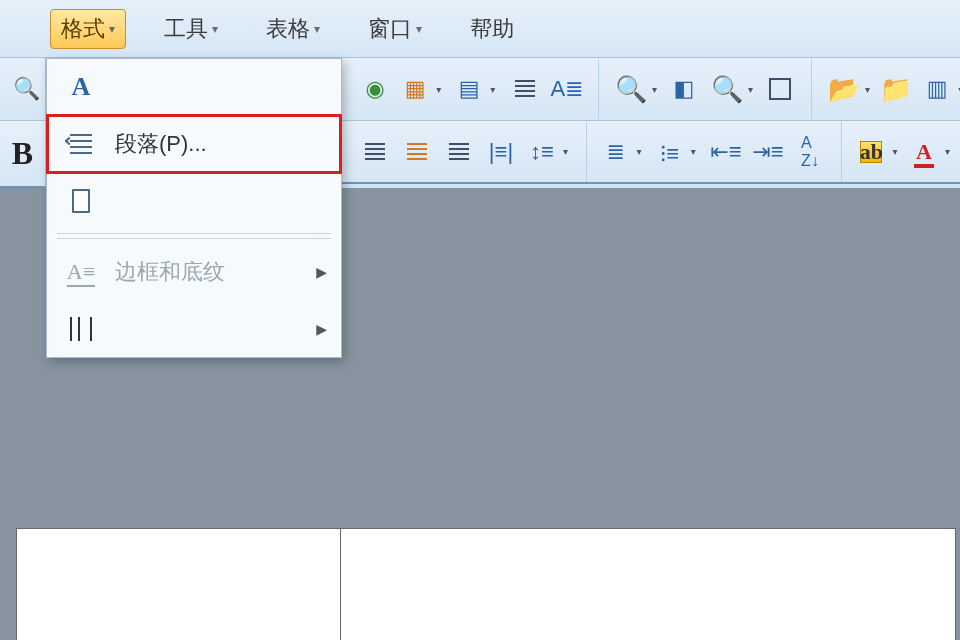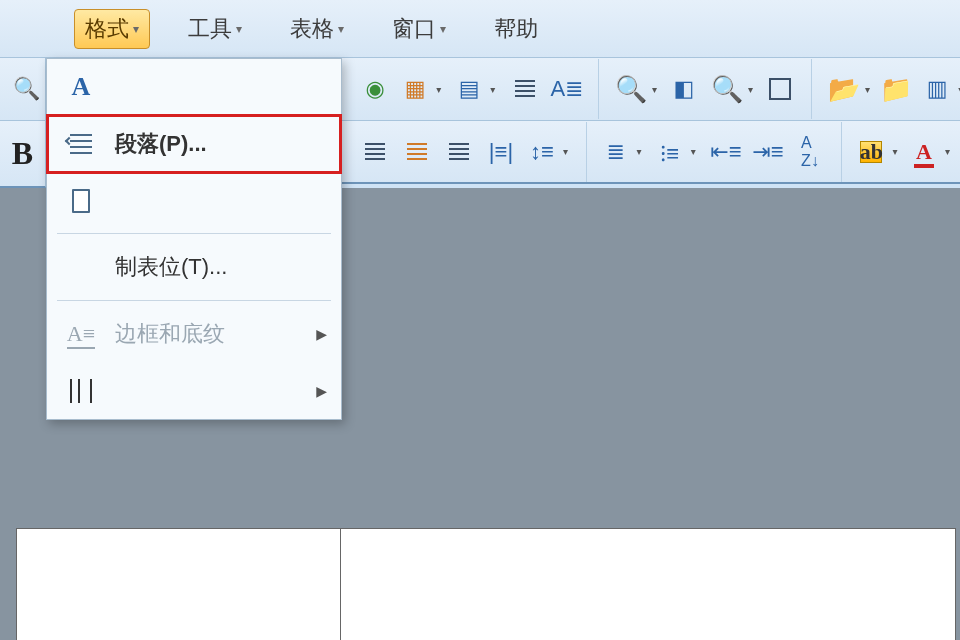--- a/index.html
+++ b/index.html
@@ -11,21 +11,21 @@
     background: #cfe3f5;
     overflow: hidden;
   }
   
   .menubar {
     height: 58px;
     background: linear-gradient(#e6f0fa, #d6e6f5);
     border-bottom: 1px solid #a8c4dc;
     display: flex;
     align-items: center;
-    padding-left: 74px;
+    padding-left: 50px;
   }
   .menu-item {
     font-size: 22px;
     color: #3c3c3c;
     padding: 4px 10px;
     margin-right: 28px;
     display: flex;
     align-items: center;
     cursor: pointer;
   }
@@ -132,21 +132,20 @@
     color: #4a6a88;
     font-size: 22px;
   }
   .dd-row .sub-arrow {
     position: absolute; right: 14px; top: 50%; transform: translateY(-50%);
     font-size: 14px; color: #555;
   }
   .dd-row.highlight {
     outline: 3px solid #d62020;
     outline-offset: -2px;
-    font-weight: bold;
   }
   .dd-row.disabled { color: #9aa7b2; cursor: default; }
   .dd-sep { height:1px; background:#c8d6e3; margin:4px 10px; }
   .dd-icon .A { font-family:"Times New Roman",serif; font-weight:bold; font-size:26px; color:#2b64a8; }
   .dd-icon .para {
     width:22px;height:20px;
     background:repeating-linear-gradient(#4a6a88 0 2px, transparent 2px 6px);
     position:relative;
   }
   .dd-icon .para::after{content:"";position:absolute;left:-4px;top:4px;width:4px;height:4px;border:2px solid #4a6a88;border-right:none;border-top:none;transform:rotate(45deg);}
@@ -314,24 +313,20 @@
         <span class="para"></span>
       </span>
     <span>段落(P)...</span>
   </div>
   <div class="dd-row">
     <span class="dd-icon">
         <span class="page"></span>
       </span>
   </div>
   <div class="dd-sep"></div>
-  <div class="dd-row">
-    <span class="dd-icon"></span>
-    <span>制表位(T)...</span>
-  </div>
   <div class="dd-sep"></div>
   <div class="dd-row disabled">
     <span class="dd-icon">
         <span class="drop">A≡<u></u></span>
       </span>
     <span>边框和底纹</span>
     <span class="sub-arrow">▶</span>
   </div>
   <div class="dd-row">
     <span class="dd-icon">

